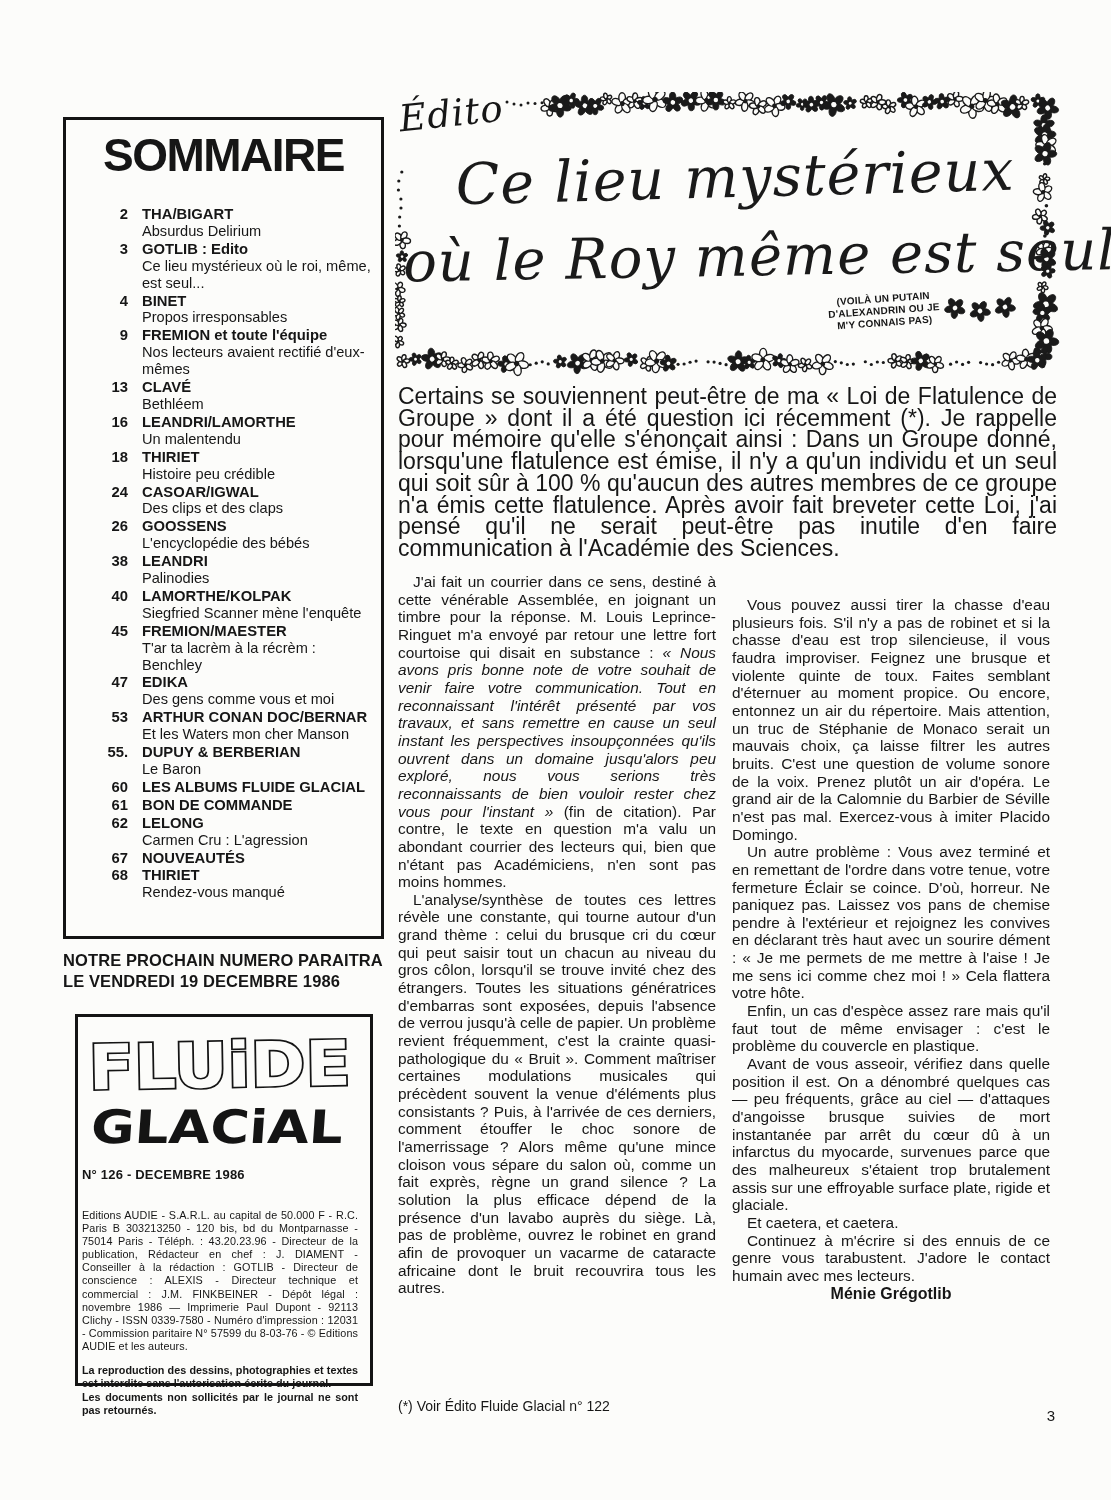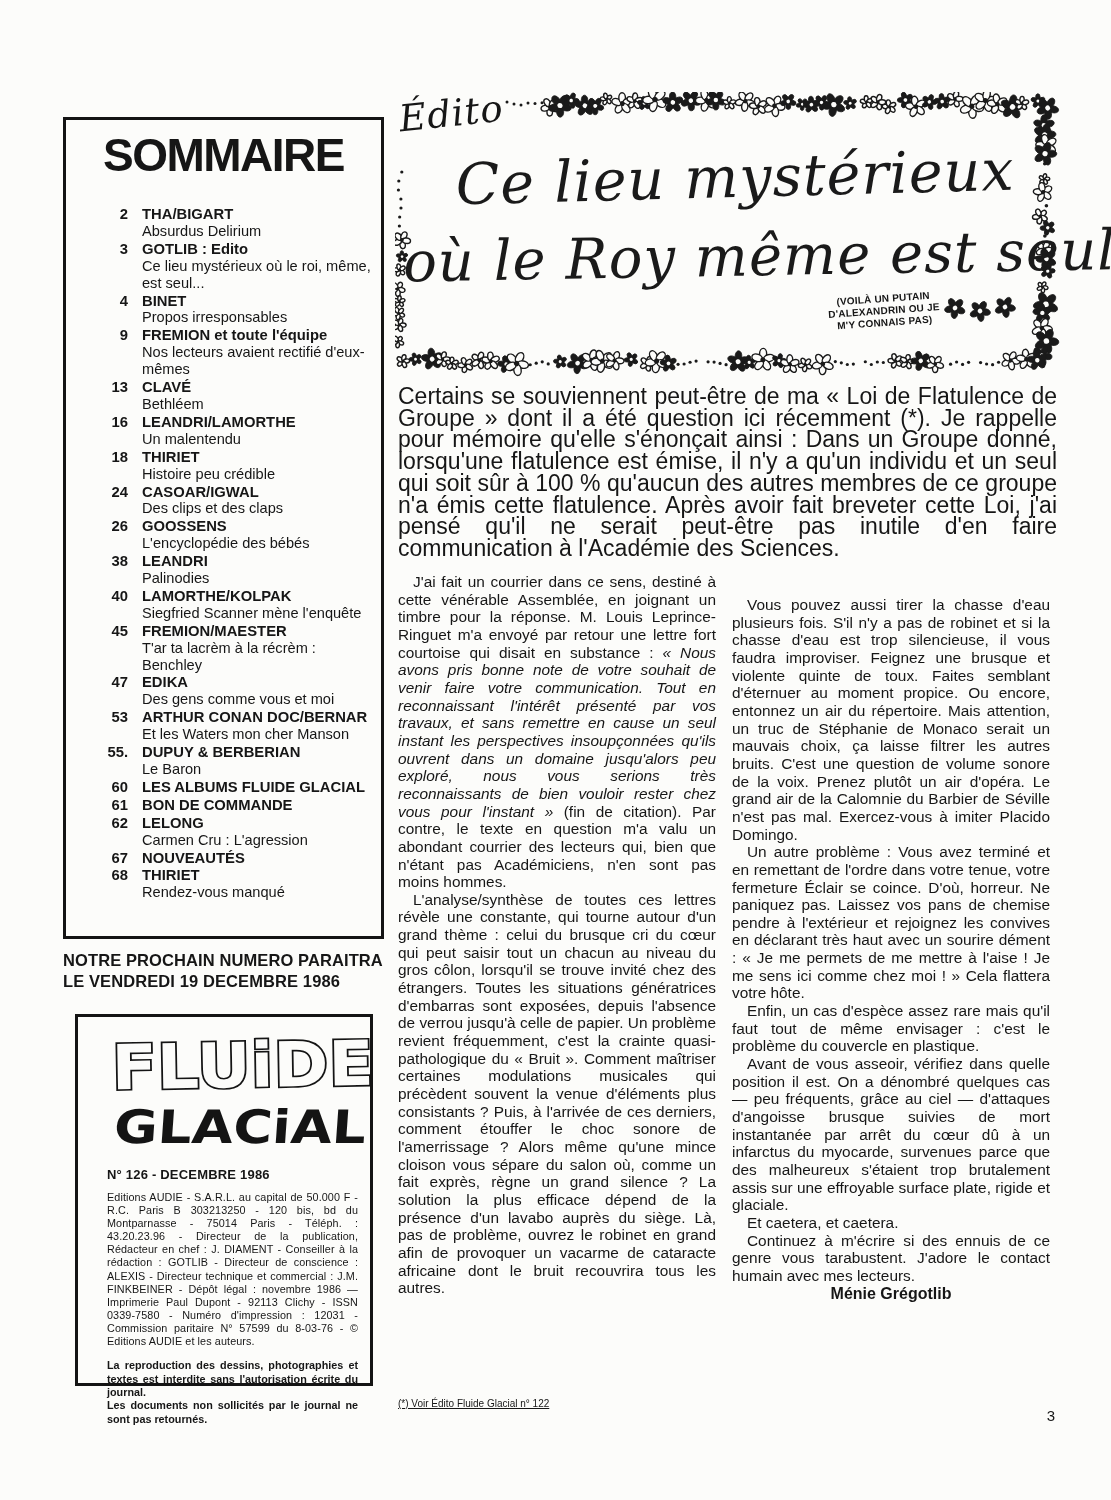--- a/index.html
+++ b/index.html
@@ -28,26 +28,26 @@
   .toc-sub{font-size:14.6px;line-height:16.9px;}
   
   .next-issue{
     position:absolute;left:63px;top:950px;width:321px;text-align:left;
     font-weight:bold;font-size:16.5px;line-height:20.5px;letter-spacing:0.1px;
   }
   
   .fluide-box{
     position:absolute;left:75px;top:1014px;width:298px;height:372px;
     border:3px solid #141414;box-sizing:border-box;background:#fcfcfa;
-    padding:8px 12px 0 29px;
+    padding:8px 12px 0 4px;
   }
   .logo-svg{display:block;margin:4px auto 0 auto;}
   .issue-line{font-weight:bold;font-size:13px;margin-top:10px;letter-spacing:0.2px;}
   .imprint{
-    margin-top:9px;font-size:10.8px;line-height:13.1px;text-align:justify;
+    margin-top:27px;font-size:10.8px;line-height:13.1px;text-align:justify;
     letter-spacing:0.1px;
   }
   .notice{
     margin-top:11px;font-size:10.8px;line-height:13.4px;text-align:justify;
     font-weight:bold;
   }
   
   .edito-area{position:absolute;left:395px;top:92px;width:666px;height:286px;}
   .garland{position:absolute;left:0;top:0;}
   .edito-label{
@@ -69,21 +69,21 @@
   .intro{
     position:absolute;left:398px;top:386px;width:659px;
     font-weight:normal;font-size:23px;line-height:21.7px;text-align:justify;
   }
   .bodycol{position:absolute;top:573px;width:318px;font-size:15.4px;line-height:17.65px;text-align:justify;}
   .col1{left:398px;}
   .col2{left:732px;margin-top:23px;}
   .bodycol p{margin:0;text-indent:15px;}
   .quote-italic{font-style:italic;}
   .signature{text-align:center;font-weight:bold;font-size:16px;margin-top:26px;text-indent:0 !important;}
-  .footnote{position:absolute;left:398px;top:1398px;font-size:10px;text-decoration:underline;}
+  .footnote{position:absolute;left:398px;top:1398px;font-size:14px;}
   .pageno{position:absolute;left:1025px;top:1407px;width:30px;text-align:right;font-size:15px;}
 </style>
 </head>
 <body>
 
 <div class="page">
 
   <div class="sommaire-box">
     <div class="sommaire-title">SOMMAIRE</div>
     <div class="toc">

